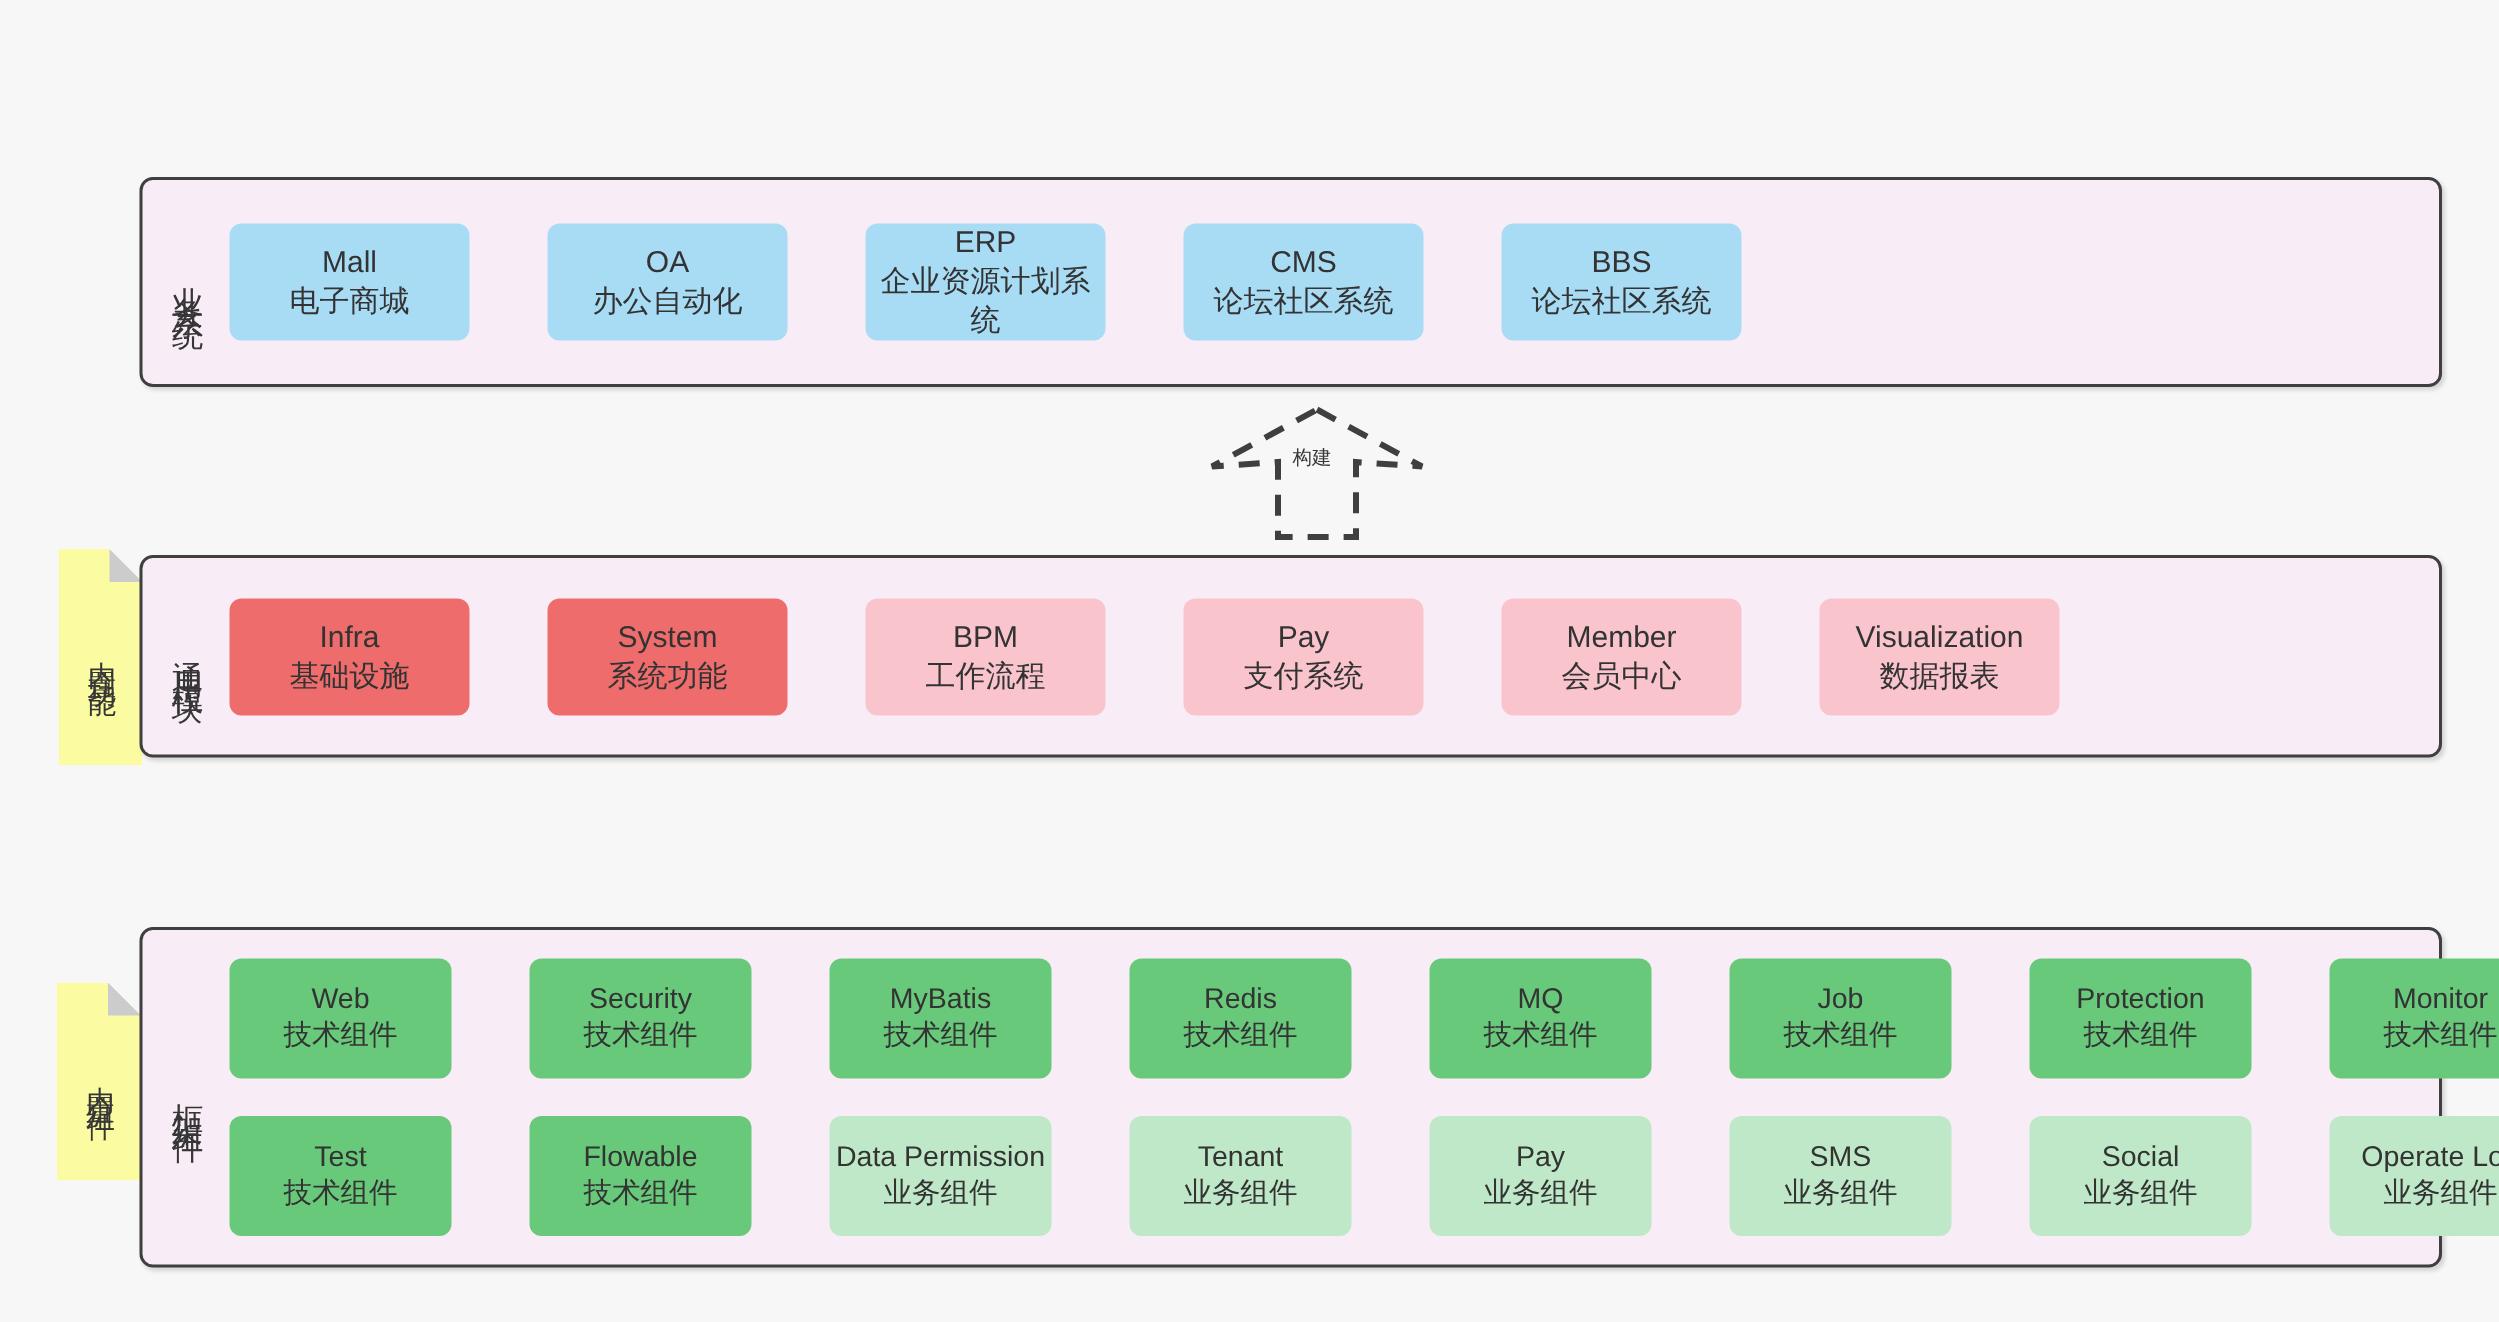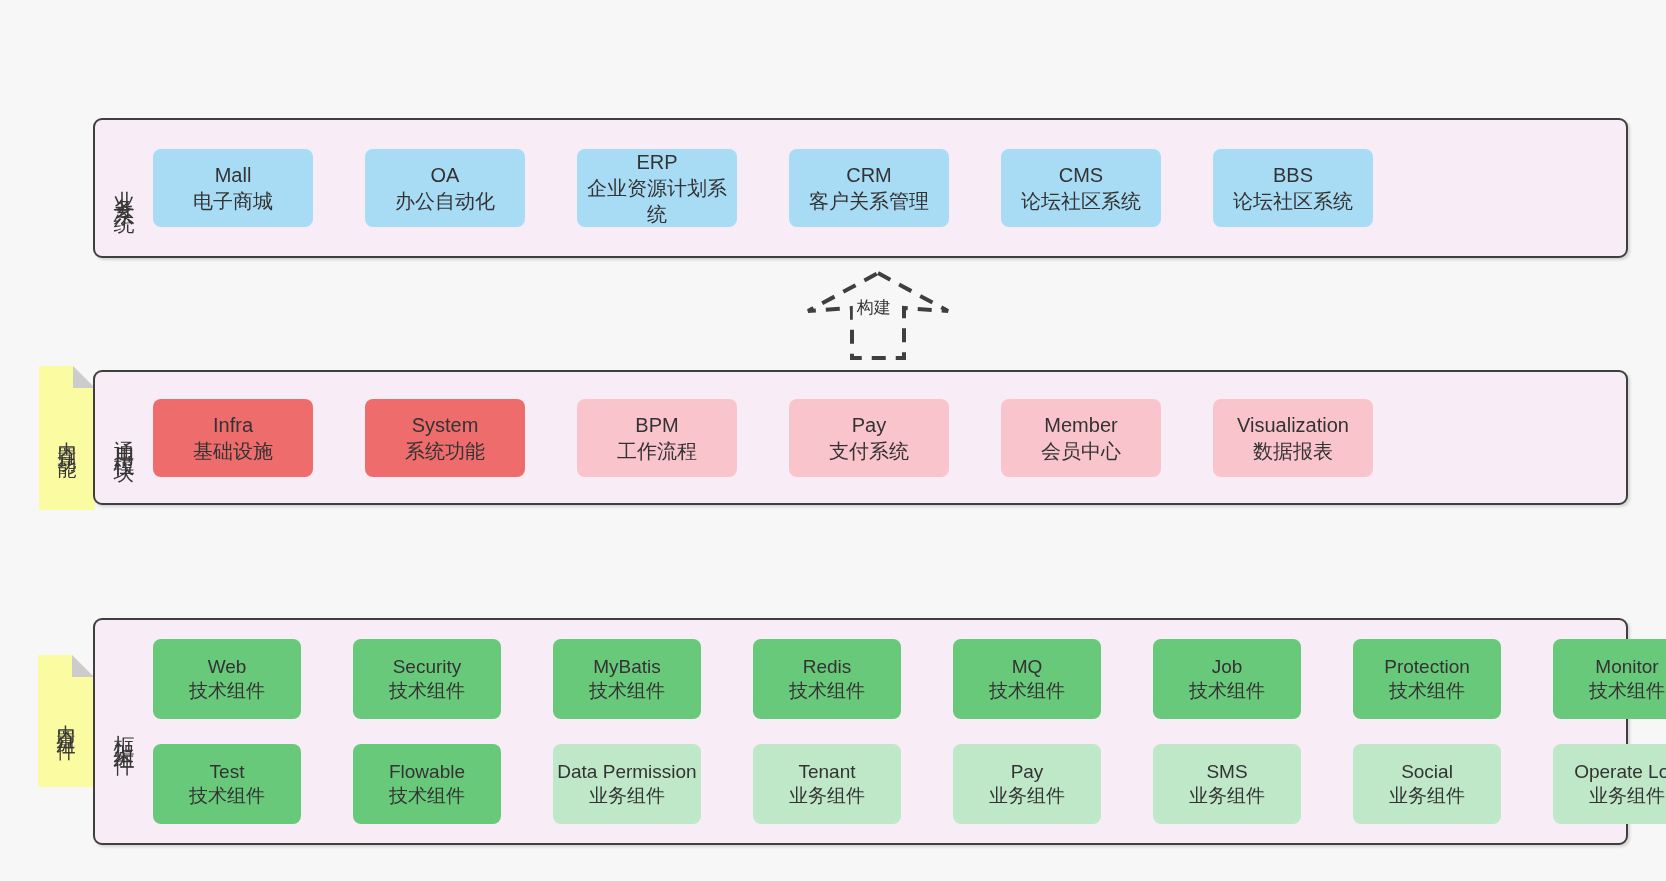--- a/index.html
+++ b/index.html
@@ -52,21 +52,21 @@
   .note-text{
     writing-mode:vertical-lr;text-orientation:upright;
     font-size:19px;letter-spacing:6px;color:var(--text);
   }
 
   .up-arrow{position:absolute;width:146px;height:92px;}
   .up-arrow svg{position:absolute;inset:0;overflow:visible;}
   .arrow-shape{fill:none;stroke:var(--arrow);stroke-width:4;stroke-dasharray:14 10;}
   .arrow-label{
     position:absolute;top:25px;left:50%;transform:translateX(-60%);
-    background:var(--page-bg);padding:1px 4px;font-size:17px;color:var(--text);white-space:nowrap;
+    background:var(--page-bg);padding:1px 4px;font-size:13px;color:var(--text);white-space:nowrap;
   }
 
   
   #band-business{top:118px;height:140px;}
   #band-modules{top:370px;height:135px;}
   #band-components{top:618px;height:227px;}
   #arrow-build{top:270px;left:805px;}
   #arrow-implement{top:516px;left:820px;}
   #note-features{top:366px;left:39px;height:144px;}
   #note-components{top:655px;left:38px;height:132px;}
@@ -93,24 +93,20 @@
         </div>
         <div class="node blue">
           <span class="node-name">OA</span>
           <span class="node-desc">办公自动化</span>
         </div>
         <div class="node blue">
           <span class="node-name">ERP</span>
           <span class="node-desc">企业资源计划系统</span>
         </div>
         <div class="node blue">
-          <span class="node-name">CRM</span>
-          <span class="node-desc">客户关系管理</span>
-        </div>
-        <div class="node blue">
           <span class="node-name">CMS</span>
           <span class="node-desc">论坛社区系统</span>
         </div>
         <div class="node blue">
           <span class="node-name">BBS</span>
           <span class="node-desc">论坛社区系统</span>
         </div>
       </div>
     </div>
   </section>

